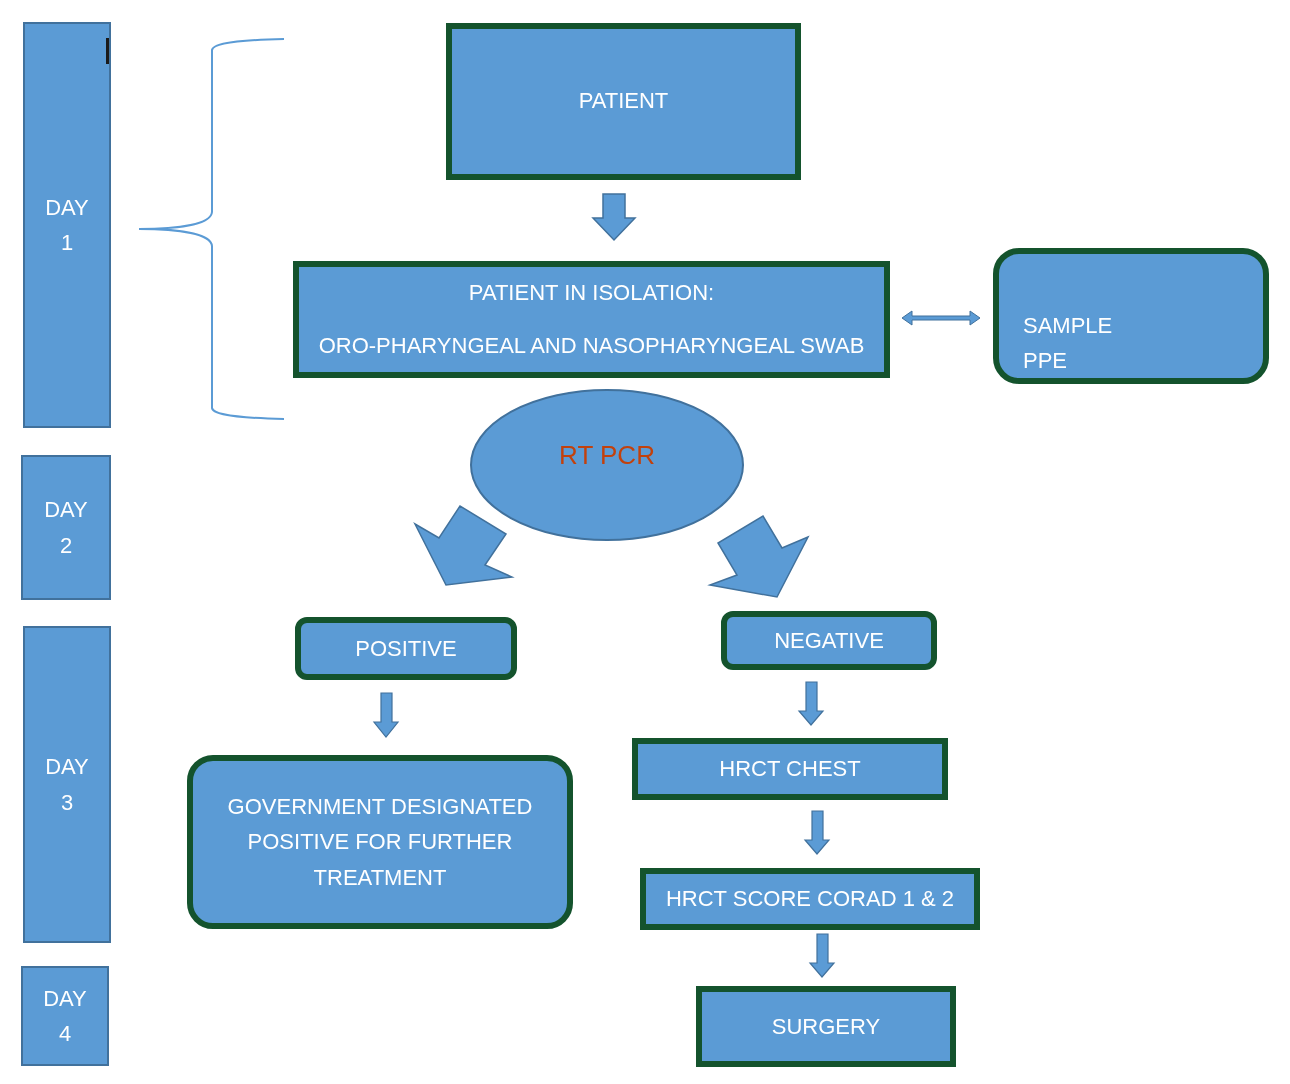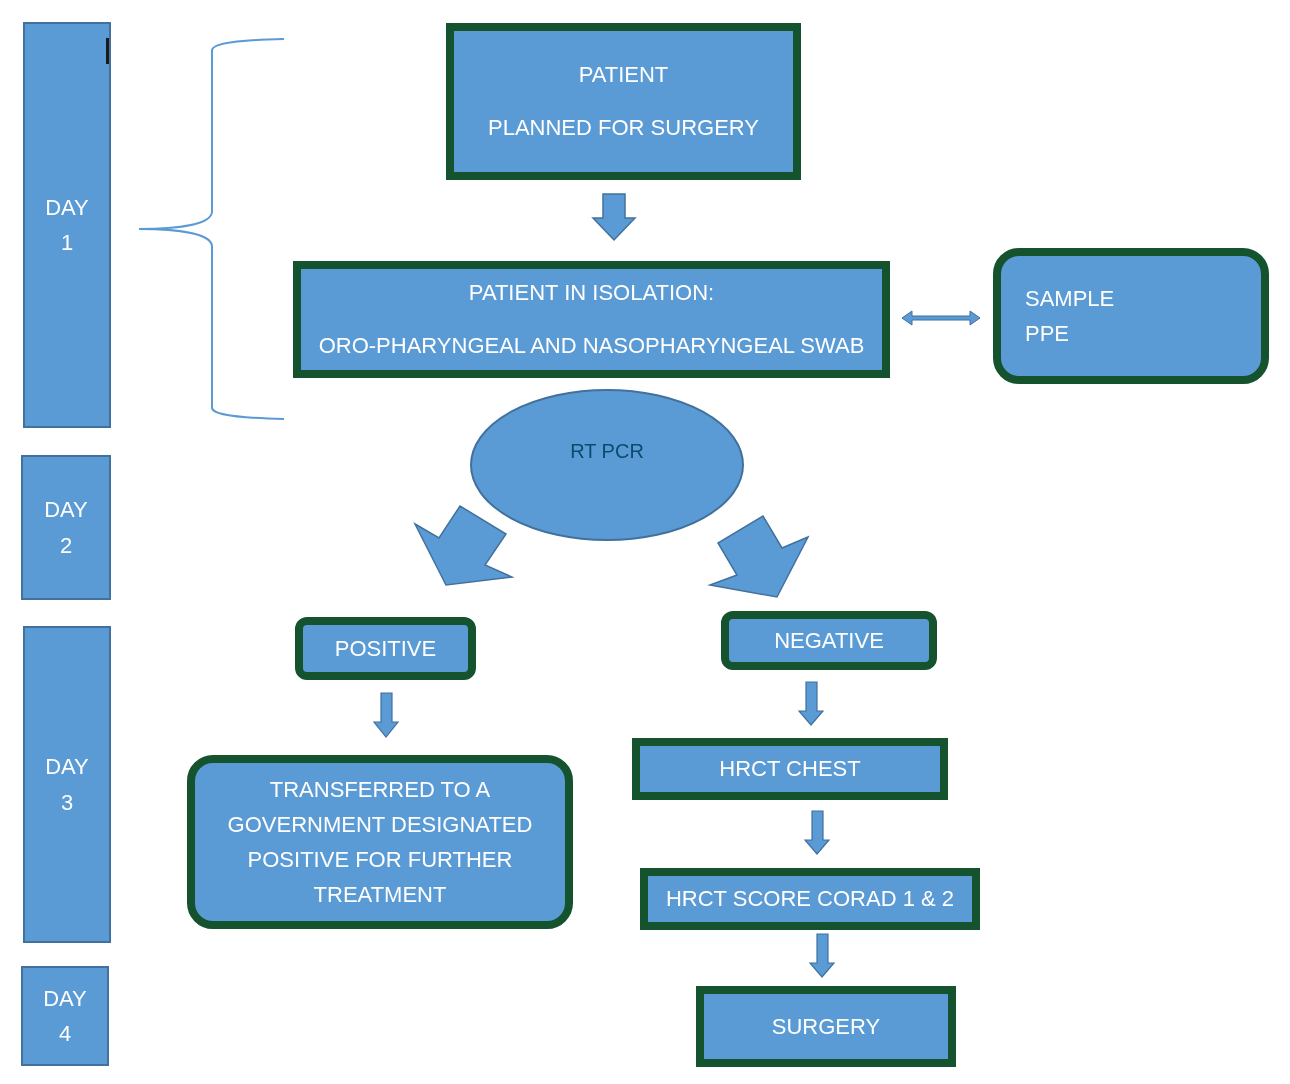--- a/index.html
+++ b/index.html
@@ -1,24 +1,24 @@
 <!DOCTYPE html>
 <html><head>
 <meta charset="utf-8">
 <style>
   html, body { margin: 0; padding: 0; background: #ffffff; }
   body { width: 1290px; height: 1084px; position: relative; overflow: hidden;
          font-family: "Liberation Sans", "DejaVu Sans", sans-serif; }
-  .box { position: absolute; background: #5b9bd5; border: 8px solid #14532d;
+  .box { position: absolute; background: #5b9bd5; border: 6px solid #14532d;
          box-sizing: border-box; color: #ffffff; display: flex; flex-direction: column;
          align-items: center; justify-content: center; text-align: center;
          font-size: 22px; line-height: 1.6; }
   .rounded { border-radius: 26px; }
   .rounded-sm { border-radius: 12px; }
-  .left { align-items: flex-start; text-align: left; padding-left: 24px; }
+  .left { align-items: flex-start; text-align: left; padding-left: 24px; justify-content: flex-end; }
   .day { position: absolute; background: #5b9bd5; border: 2px solid #41719c; box-sizing: border-box;
          color: #fff; display: flex; flex-direction: column; align-items: center; justify-content: center;
          font-size: 22px; line-height: 1.6; }
   .line { display: block; }
   svg.overlay { position: absolute; left: 0; top: 0; }
   .cursor { position: absolute; left: 106px; top: 38px; width: 3px; height: 26px; background: #1a1a1a; }
 </style>
 </head>
 <body>
 
@@ -52,43 +52,41 @@
 
   <path d="M415,524 L439,538 L460,506 L506,534 L485,565 L512,577 L446,585 Z" fill="#5b9bd5" stroke="#41719c" stroke-width="1.5"></path>
   <path d="M808,537 L782,548 L763,516 L718,543 L737,575 L710,585 L777,597 Z" fill="#5b9bd5" stroke="#41719c" stroke-width="1.5"></path>
 
   <path d="M381,693 L392,693 L392,722 L398,722 L386,737 L374,722 L381,722 Z" fill="#5b9bd5" stroke="#41719c" stroke-width="1.2"></path>
   <path d="M806,682 L817,682 L817,711 L823,711 L811,725 L799,711 L806,711 Z" fill="#5b9bd5" stroke="#41719c" stroke-width="1.2"></path>
   <path d="M812,811 L823,811 L823,840 L829,840 L817,854 L805,840 L812,840 Z" fill="#5b9bd5" stroke="#41719c" stroke-width="1.2"></path>
   <path d="M817,934 L828,934 L828,963 L834,963 L822,977 L810,963 L817,963 Z" fill="#5b9bd5" stroke="#41719c" stroke-width="1.2"></path>
 </svg>
 
-<div style="position:absolute;left:471px;top:440px;width:272px;text-align:center;color:#0c4a6e;font-size:20px;">RT PCR</div>
+<div style="position:absolute;left:471px;top:440px;width:272px;text-align:center;color:#c2410c;font-size:26px;">RT PCR</div>
 
 <div class="box" style="left:446px;top:23px;width:355px;height:157px;line-height:2.4;">
   <span class="line">PATIENT</span>
-  <span class="line">PLANNED FOR SURGERY</span>
 </div>
 
 <div class="box" style="left:293px;top:261px;width:597px;height:117px;line-height:2.4;">
   <span class="line">PATIENT IN ISOLATION:</span>
   <span class="line">ORO-PHARYNGEAL AND NASOPHARYNGEAL SWAB</span>
 </div>
 
 <div class="box rounded left" style="left:993px;top:248px;width:276px;height:136px;">
   <span class="line">SAMPLE</span>
   <span class="line">PPE</span>
 </div>
 
-<div class="box rounded-sm" style="left:295px;top:617px;width:181px;height:63px;">
+<div class="box rounded-sm" style="left:295px;top:617px;width:222px;height:63px;">
   <span>POSITIVE</span>
 </div>
 
 <div class="box rounded" style="left:187px;top:755px;width:386px;height:174px;">
-  <span class="line">TRANSFERRED TO A</span>
   <span class="line">GOVERNMENT DESIGNATED</span>
   <span class="line">POSITIVE FOR FURTHER</span>
   <span class="line">TREATMENT</span>
 </div>
 
 <div class="box rounded-sm" style="left:721px;top:611px;width:216px;height:59px;">
   <span>NEGATIVE</span>
 </div>
 
 <div class="box" style="left:632px;top:738px;width:316px;height:62px;">

